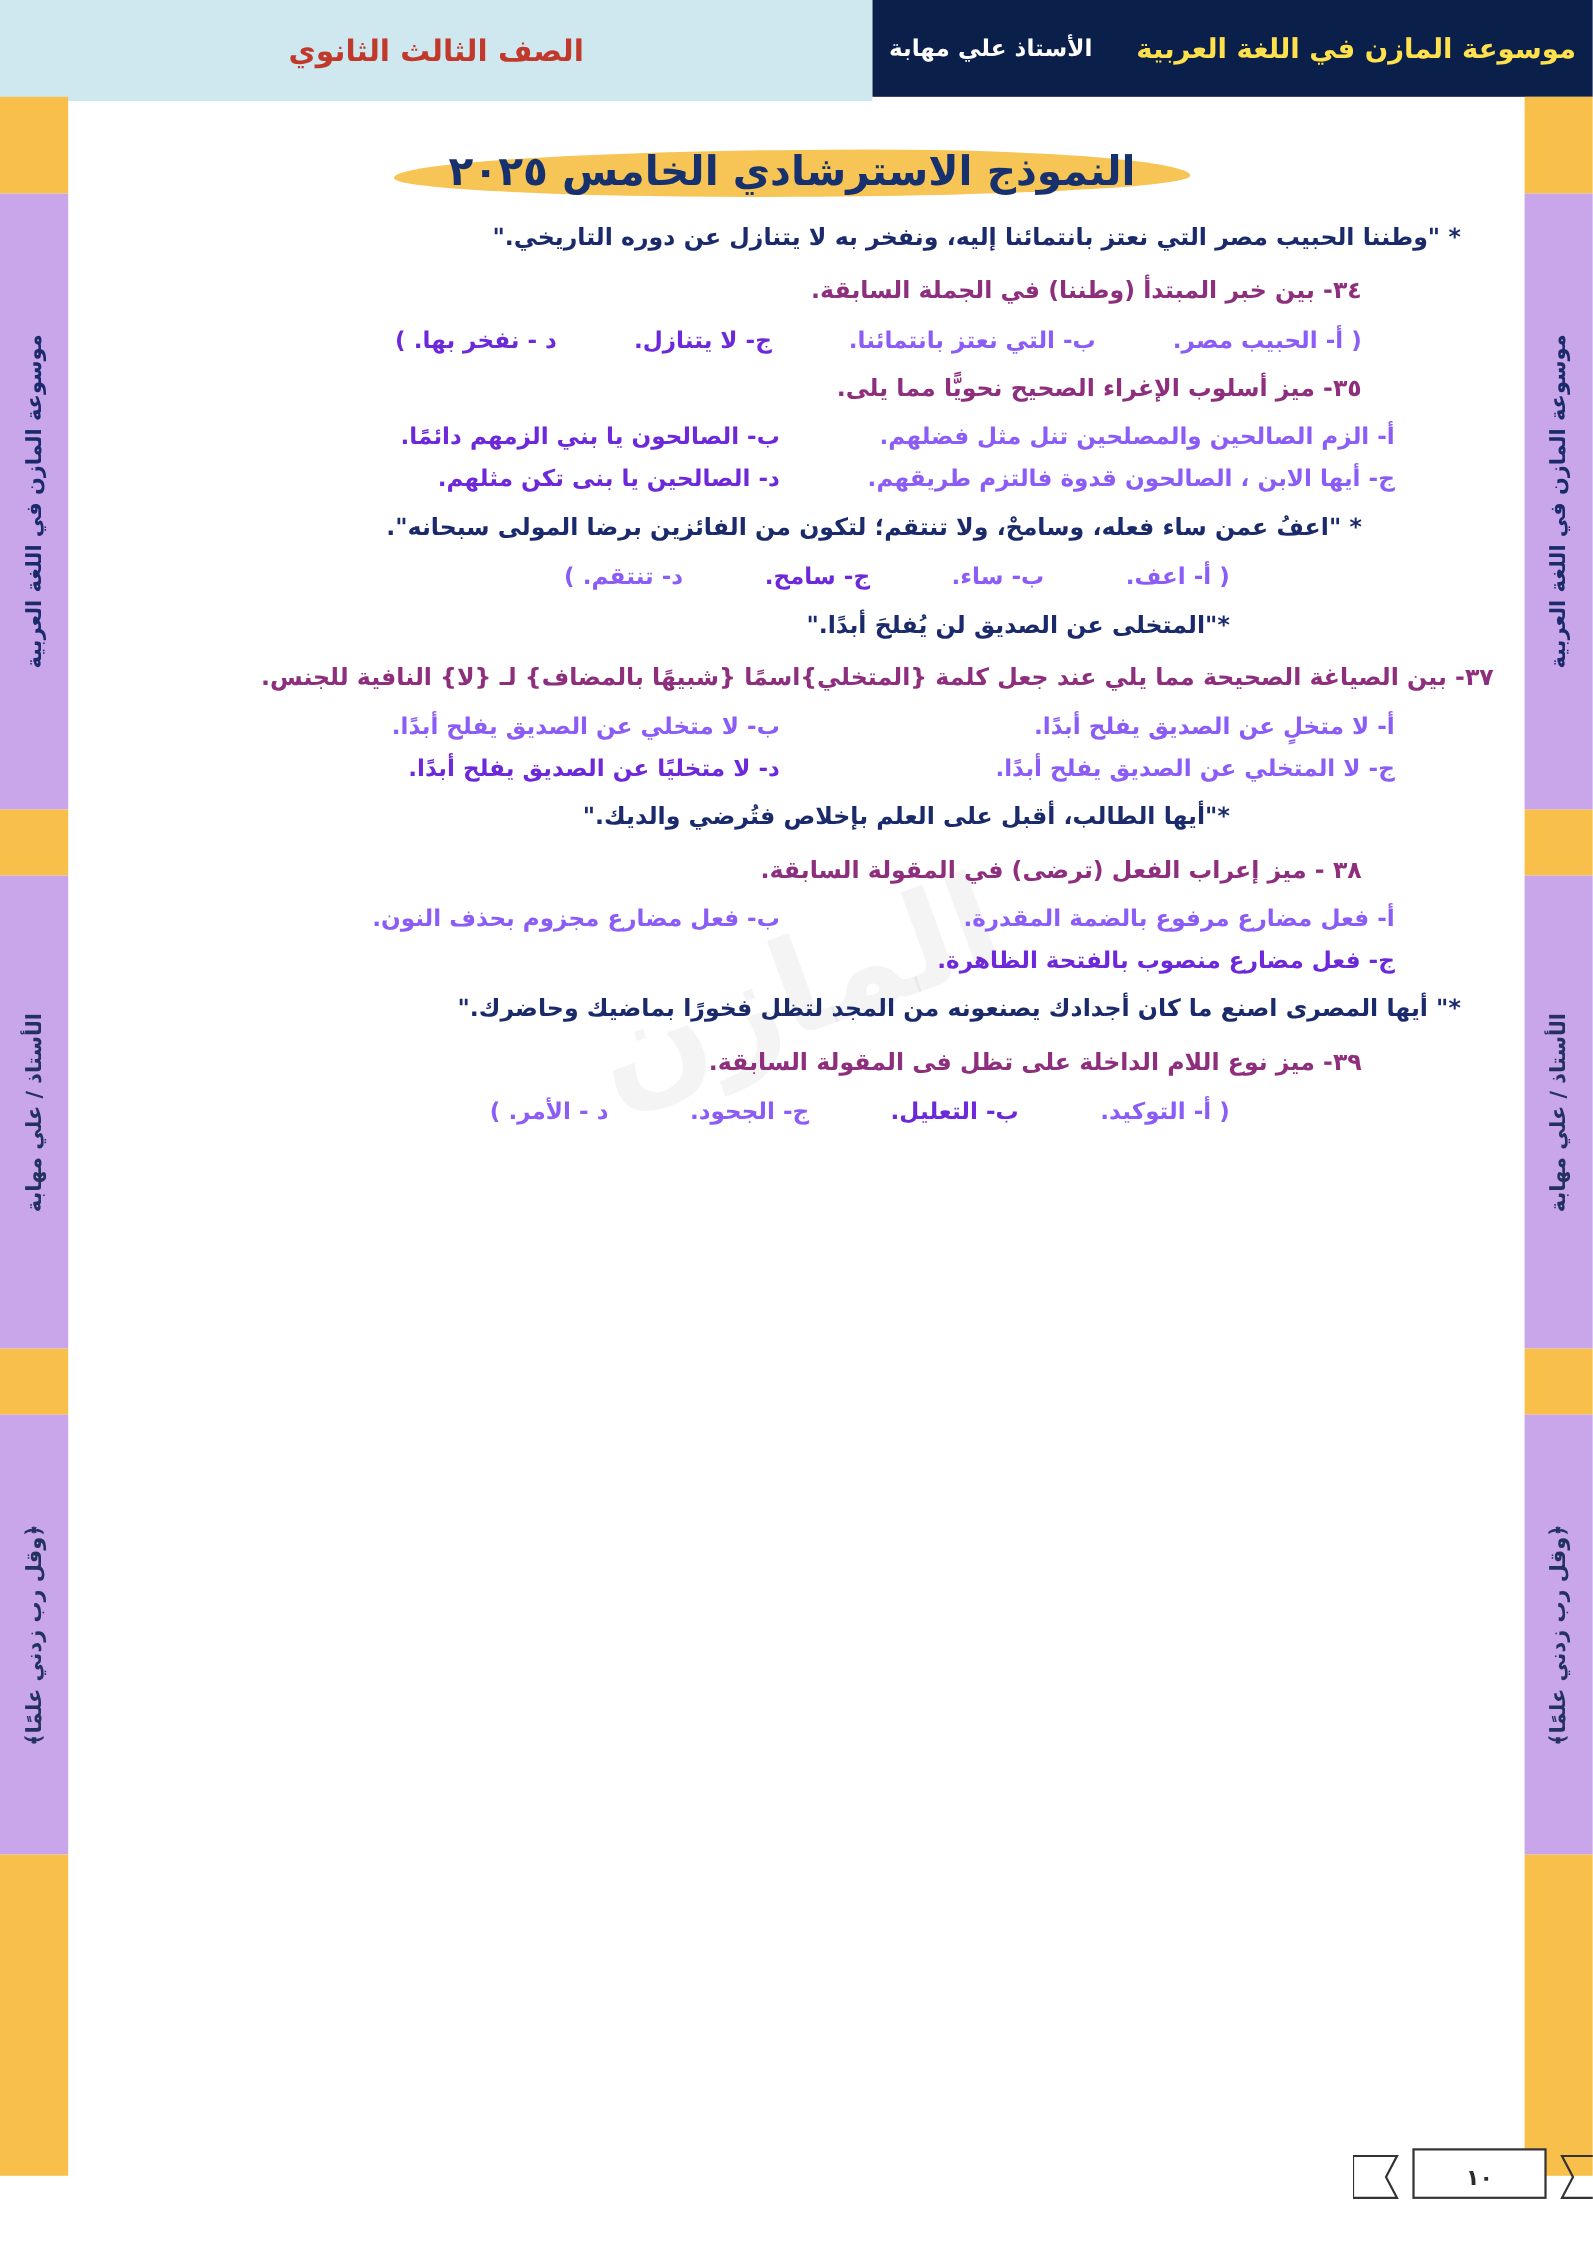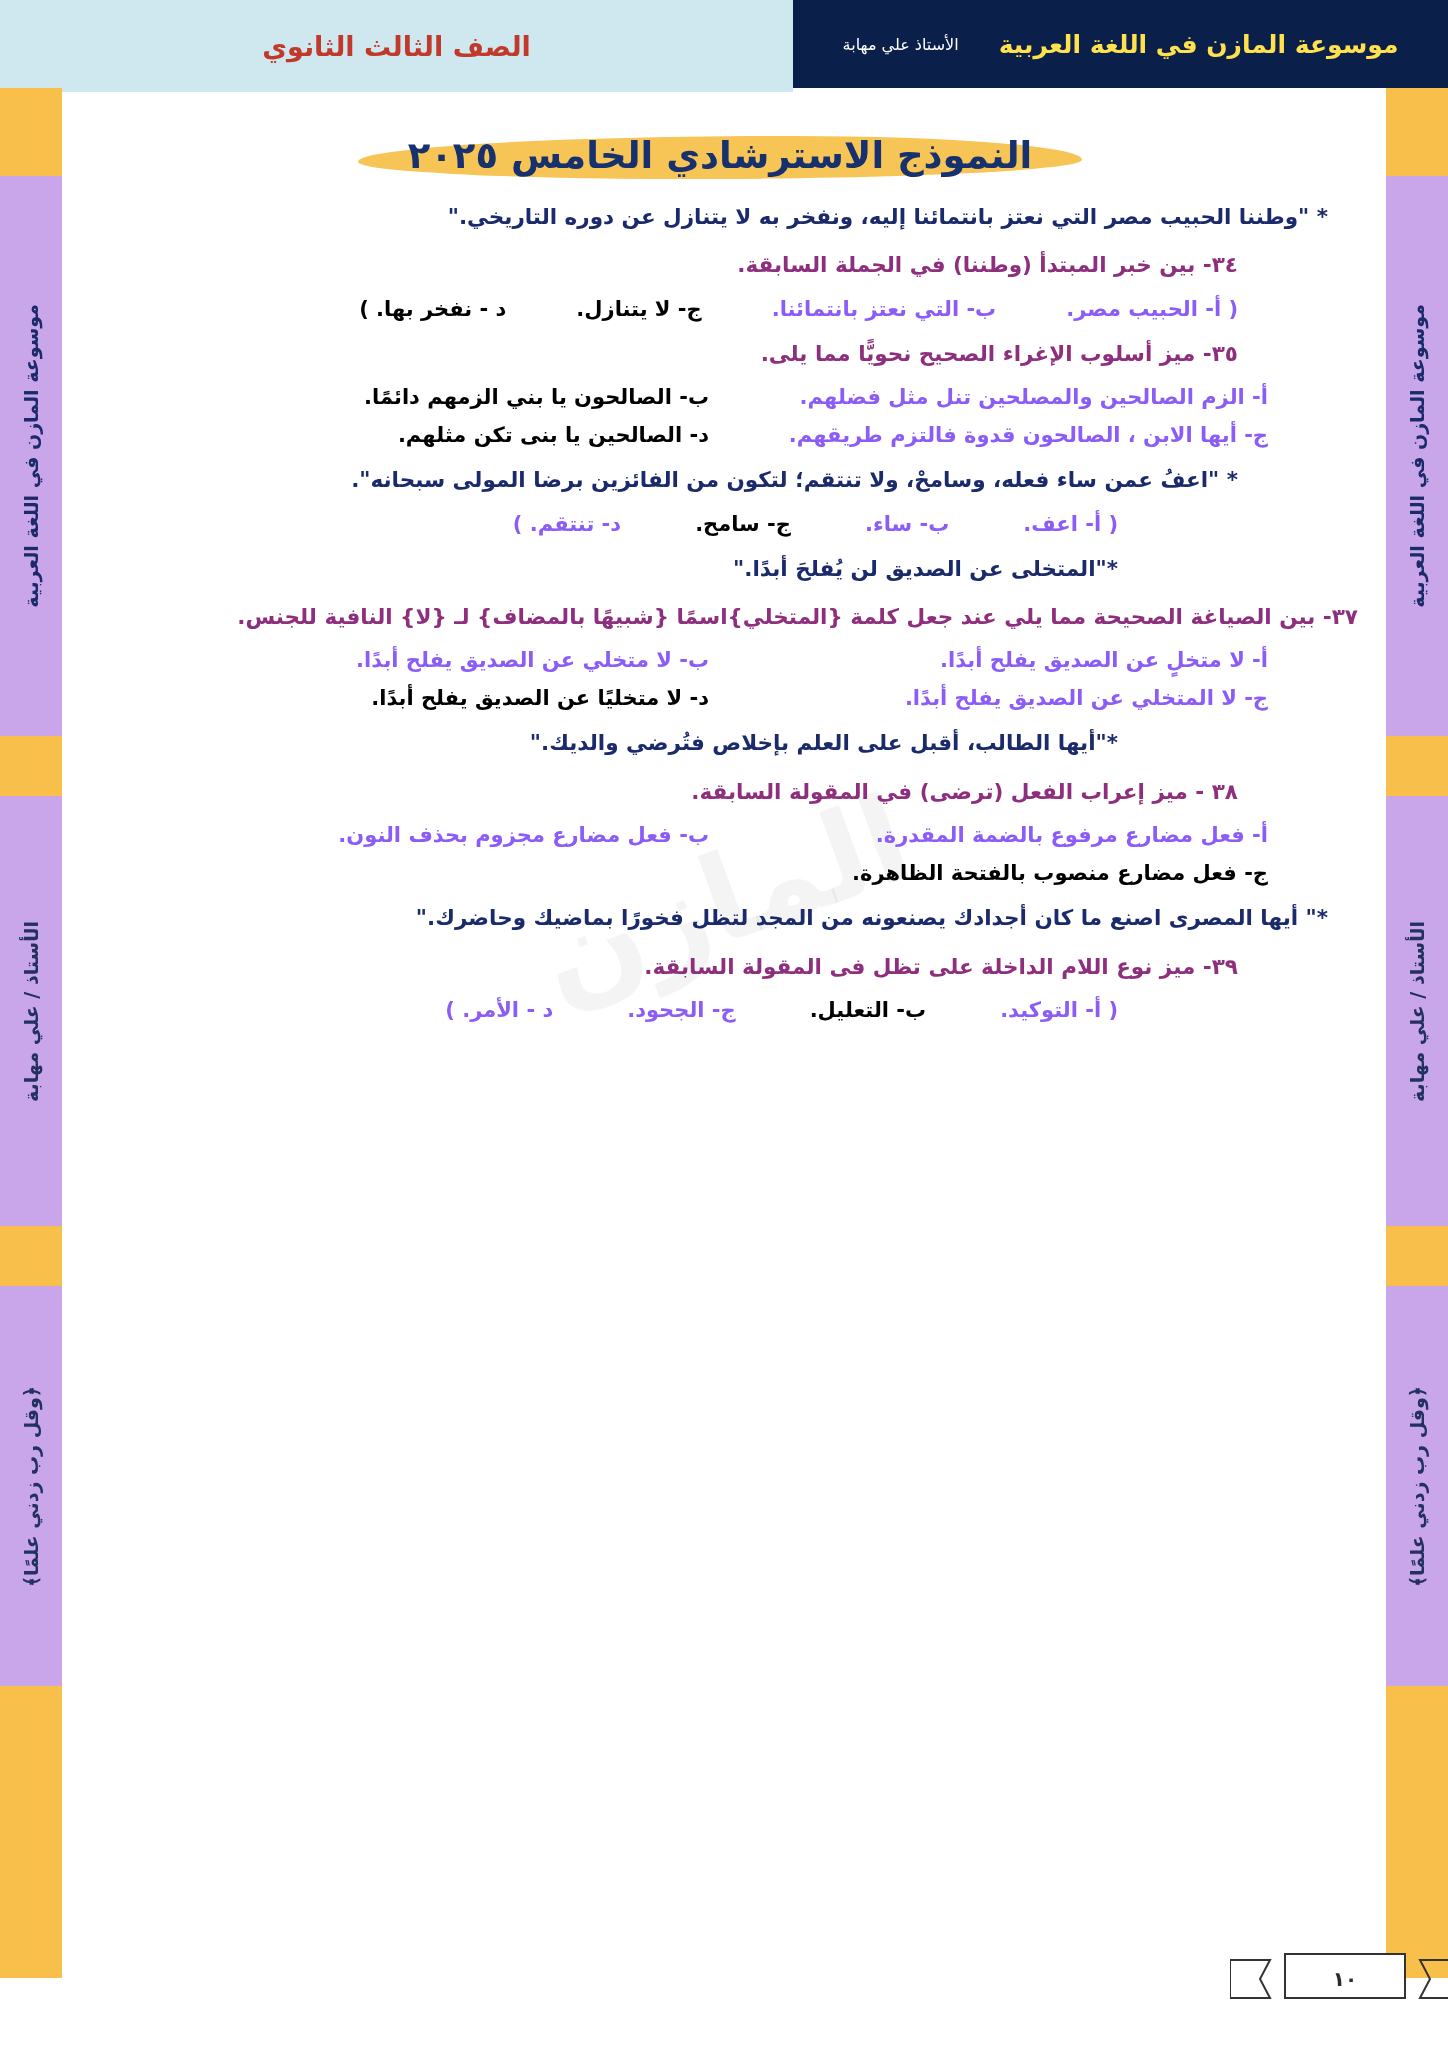--- a/index.html
+++ b/index.html
@@ -22,21 +22,21 @@
   }
   .hdr-dark{
     width:655px;height:88px;background:#0b1f4b;
     display:flex;flex-direction:row;align-items:center;justify-content:center;
     gap:40px;
   }
   .hdr-title-main{
     color:#ffe14d;font-size:25px;font-weight:bold;white-space:nowrap;
   }
   .hdr-title-sub{
-    color:#ffffff;font-size:16px;font-weight:normal;white-space:nowrap;
+    color:#ffffff;font-size:21px;font-weight:bold;white-space:nowrap;
   }
   .hdr-light{
     flex:1;height:92px;background:#cfe8ef;
     display:flex;align-items:center;justify-content:center;
   }
   .hdr-grade{
     color:#c0392b;font-size:27px;font-weight:bold;
   }
 
   
@@ -90,21 +90,21 @@
   .line{
     margin:0 0 14px 0;
     font-size:21.5px;
     font-weight:bold;
     line-height:1.6;
   }
   .qnum{color:#8e2f7e;}
   .quote{color:#1b2a6b;}
   .opt{white-space:nowrap;}
   .blue{color:#8b5cf6;}
-  .red{color:#000000;}
+  .red{color:#6d28d9;}
 
   
   .opts-4{
     display:flex;flex-direction:row;align-items:center;
     margin:0 0 16px 0;font-size:21px;font-weight:bold;
   }
   .opts-4 .opt{white-space:nowrap;}
   .sp-2{width:70px;}
   .sp-3{width:74px;}
 

